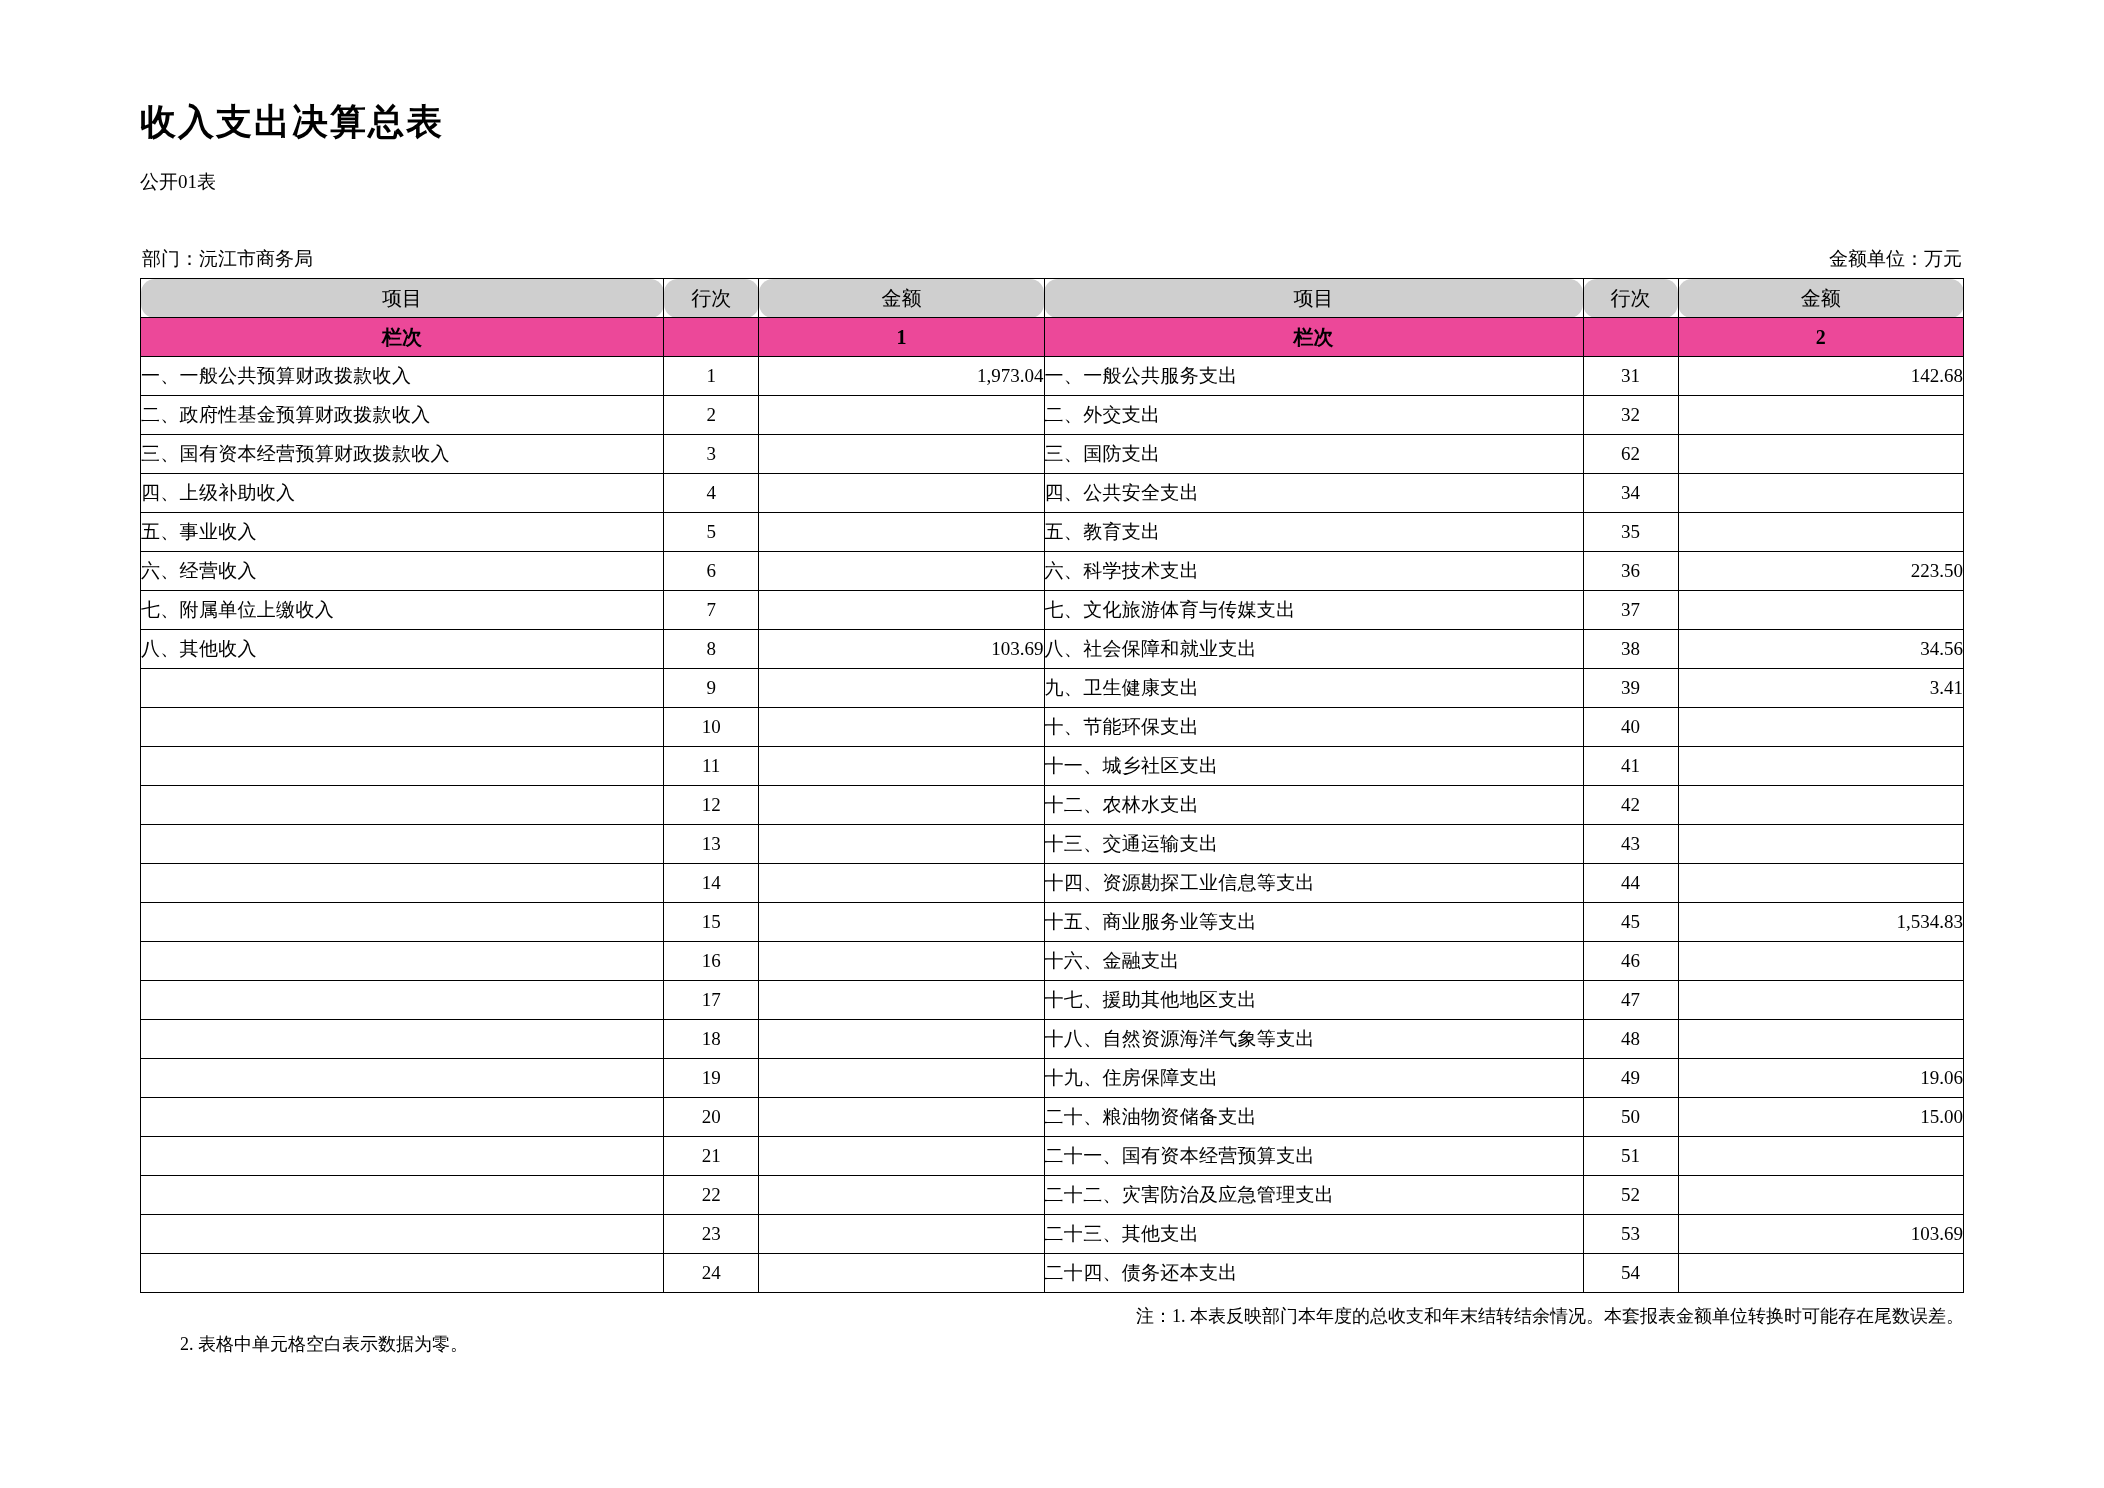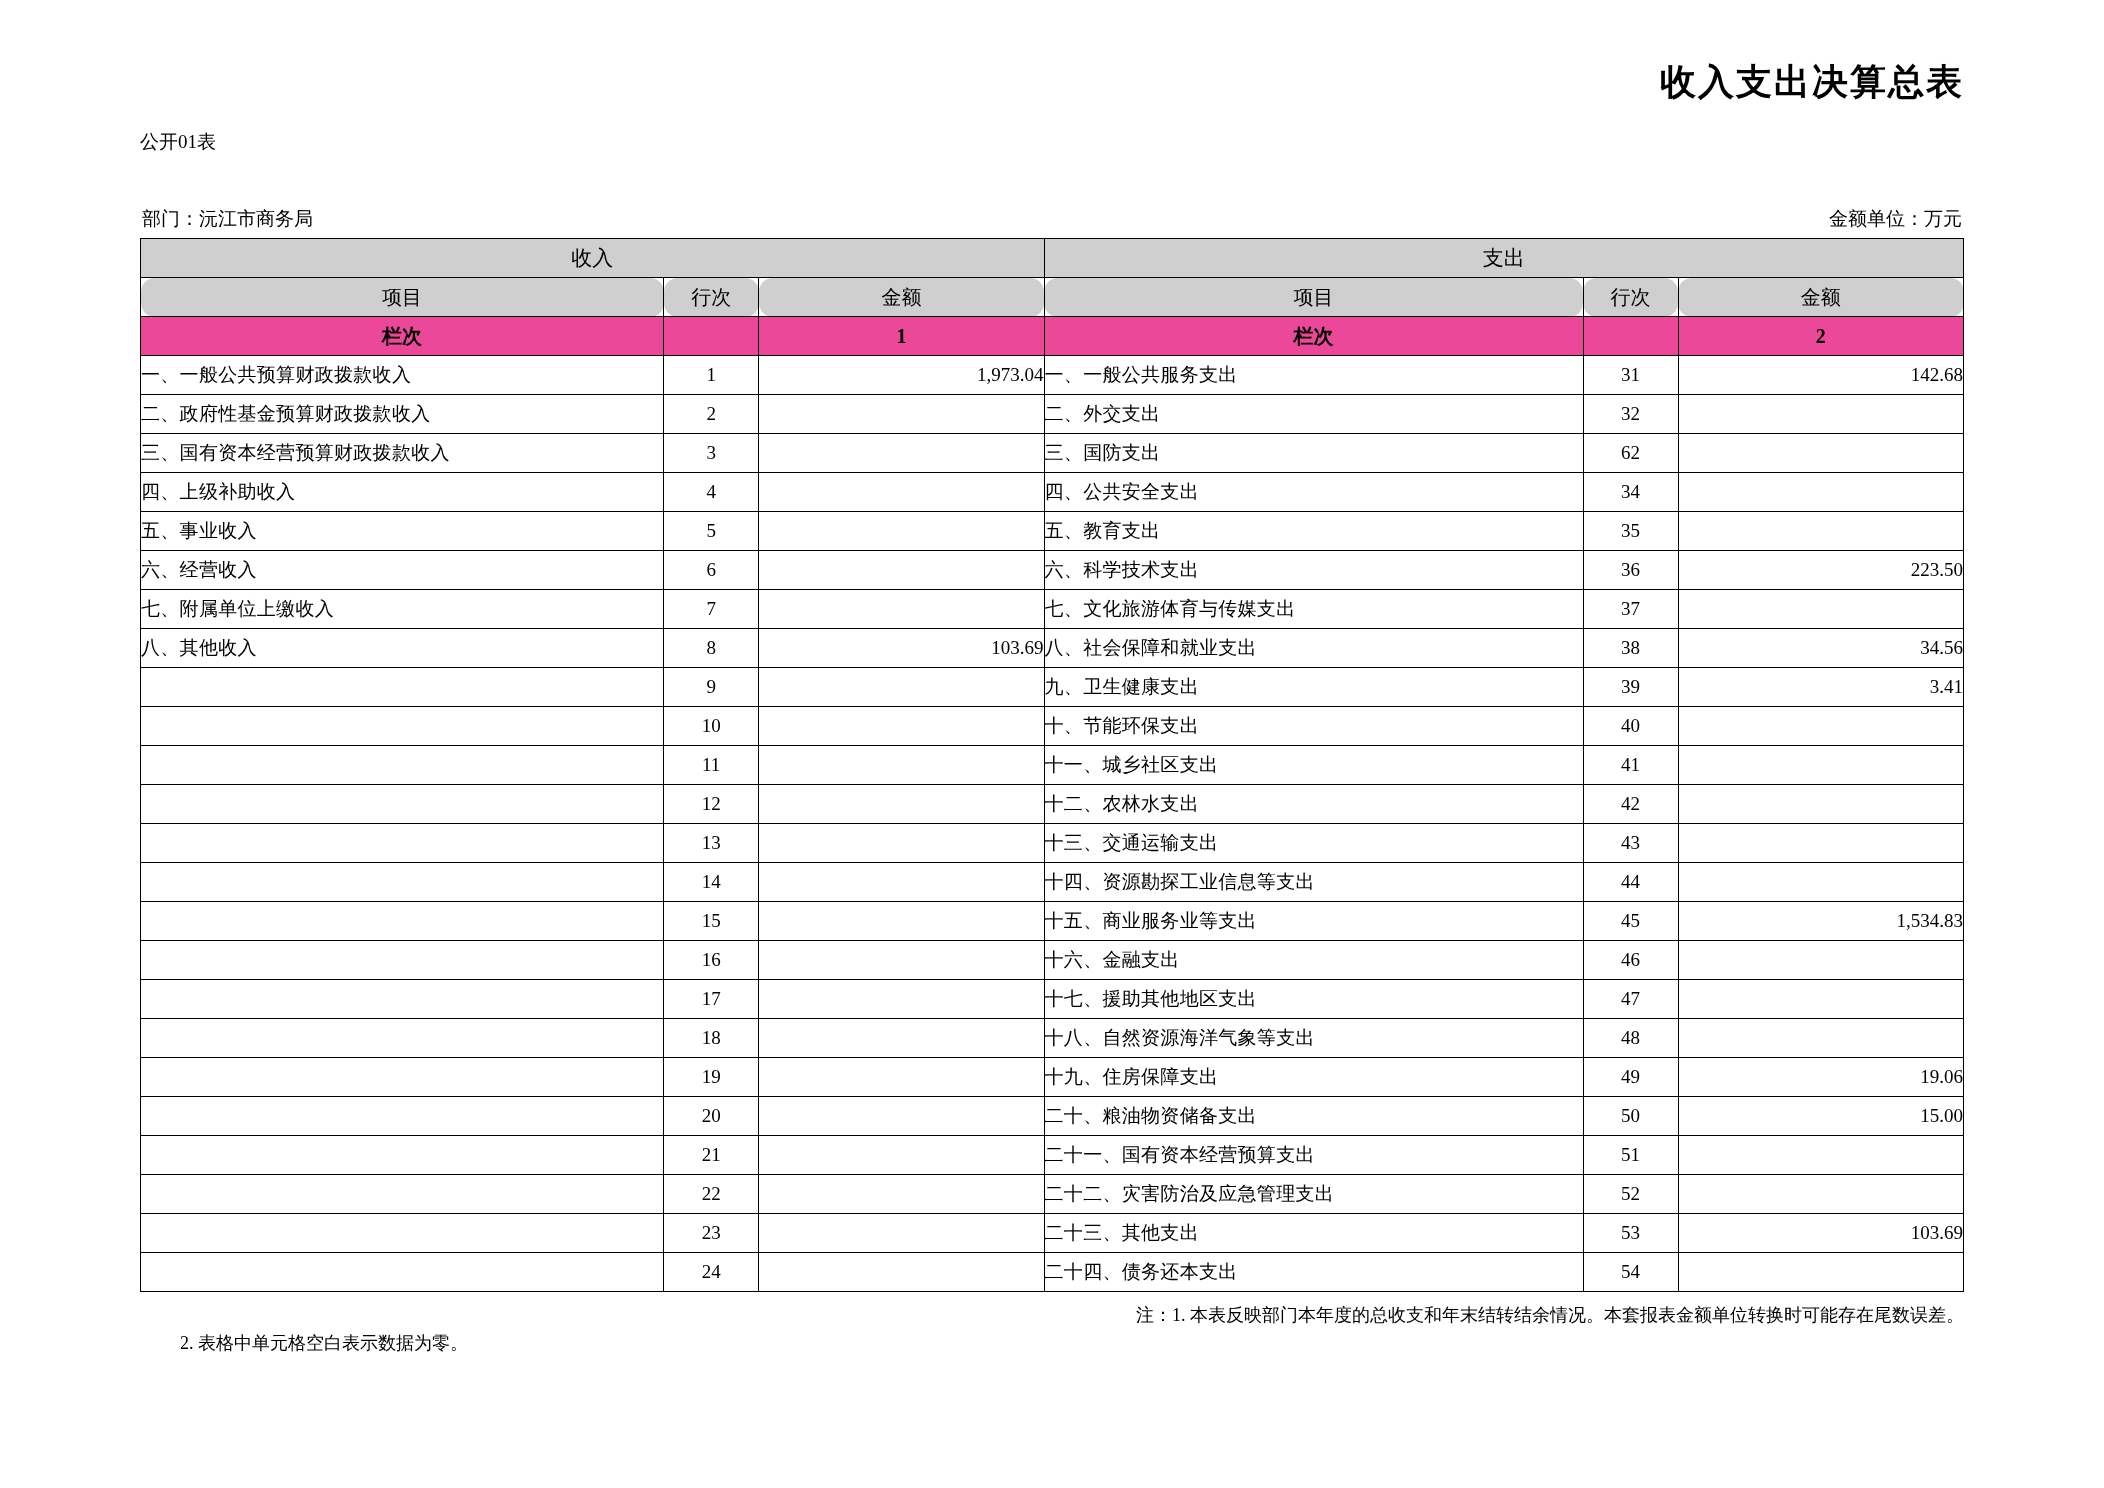--- a/index.html
+++ b/index.html
@@ -15,26 +15,27 @@
     -webkit-font-smoothing: antialiased;
   }
   .page {
     position: relative;
     width: 2104px;
     height: 1488px;
     box-sizing: border-box;
     padding: 0 140px;
   }
   .doc-title {
-    text-align: right;
+    text-align: left;
     font-size: 36px;
     font-weight: bold;
     letter-spacing: 2px;
     padding-top: 58px;
     font-family: "DejaVu Serif", "Liberation Serif", serif;
+    margin-top: 40px;
   }
   .form-code {
     text-align: left;
     font-size: 19px;
     margin-top: 22px;
     padding-right: 2px;
   }
   .meta-row {
     display: flex;
     justify-content: space-between;
@@ -115,24 +116,20 @@
   <table class="main">
     <colgroup>
       <col style="width:330px">
       <col style="width:60px">
       <col style="width:180px">
       <col style="width:340px">
       <col style="width:60px">
       <col style="width:180px">
     </colgroup>
     <thead>
-      <tr>
-        <th class="hdr" colspan="3">收入</th>
-        <th class="hdr" colspan="3">支出</th>
-      </tr>
       <tr>
         <th class="hdr-sub">项目</th>
         <th class="hdr-sub">行次</th>
         <th class="hdr-sub">金额</th>
         <th class="hdr-sub">项目</th>
         <th class="hdr-sub">行次</th>
         <th class="hdr-sub">金额</th>
       </tr>
       <tr>
         <th class="lan">栏次</th>

